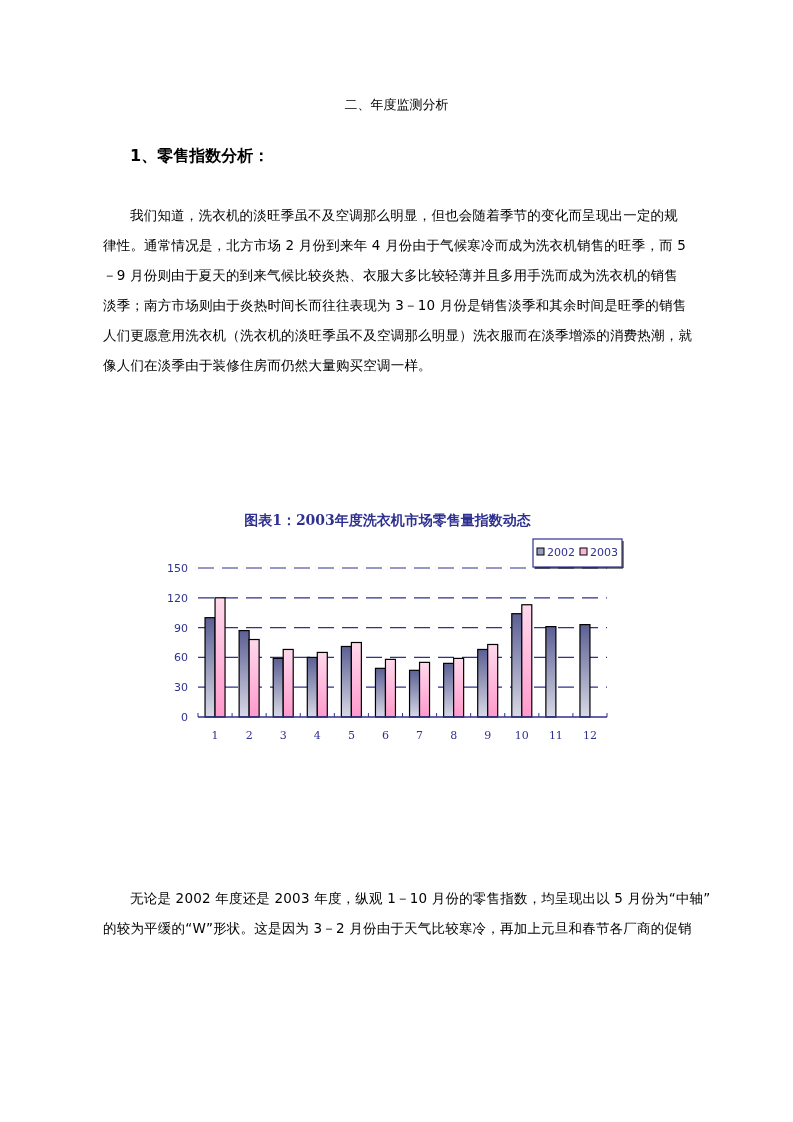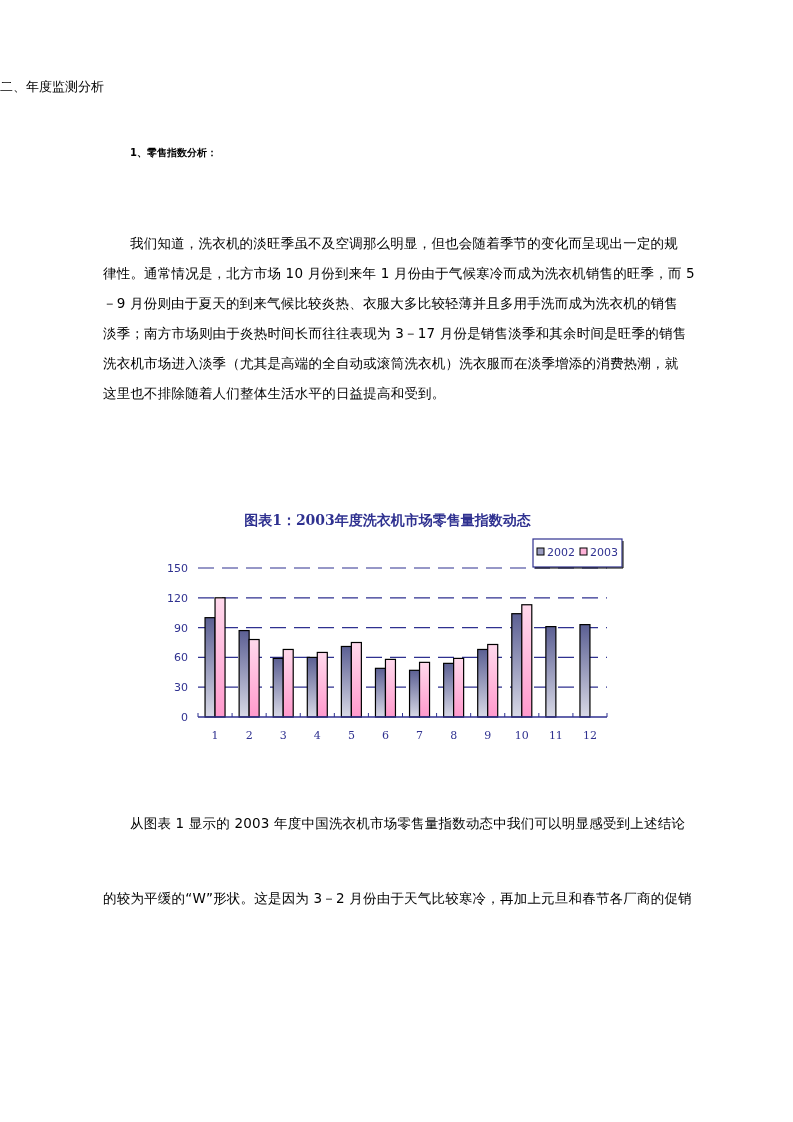--- a/index.html
+++ b/index.html
@@ -1,40 +1,40 @@
 <!DOCTYPE html>
 <html><head>
 <meta charset="utf-8">
 <style>
   html, body { margin: 0; padding: 0; background: #ffffff; }
   body { width: 793px; height: 1122px; position: relative; overflow: hidden;
          font-family: "DejaVu Sans", "Liberation Sans", sans-serif; color: #000; }
   .abs { position: absolute; }
-  .section-title { left: 0; width: 793px; top: 78px; text-align: left; font-size: 13px; font-family: Liberation Serif, serif; }
-  .subheading { left: 130px; top: 146px; font-size: 10px; font-weight: bold; }
+  .section-title { left: 0; width: 793px; top: 96px; text-align: center; font-size: 13px; font-family: Liberation Serif, serif; }
+  .subheading { left: 130px; top: 146px; font-size: 16px; font-weight: bold; }
   .para { left: 103px; width: 590px; font-size: 13.5px; line-height: 30px; text-align: justify; letter-spacing: 0.2px; }
   .para .line { display: block; white-space: nowrap; height: 30px; }
-  .para .indent { padding-left: 27px; margin-top: 28px; }
+  .para .indent { padding-left: 27px; }
   .chart-title { left: 0; width: 775px; top: 512px; text-align: center; font-family: "DejaVu Serif", "Liberation Serif", serif;
                  font-weight: bold; font-size: 14px; color: #2f3190; }
   .chart-svg { left: 0; top: 530px; }
 </style>
 </head>
 <body>
 
 <div class="abs section-title">二、年度监测分析</div>
 <div class="abs subheading">1、零售指数分析：</div>
 
 <div class="abs para" style="top:200px;">
   <span class="line indent">我们知道，洗衣机的淡旺季虽不及空调那么明显，但也会随着季节的变化而呈现出一定的规</span>
-  <span class="line">律性。通常情况是，北方市场 10 月份到来年 1 月份由于气候寒冷而成为洗衣机销售的旺季，而 5</span>
+  <span class="line">律性。通常情况是，北方市场 2 月份到来年 4 月份由于气候寒冷而成为洗衣机销售的旺季，而 5</span>
   <span class="line">－9 月份则由于夏天的到来气候比较炎热、衣服大多比较轻薄并且多用手洗而成为洗衣机的销售</span>
-  <span class="line">淡季；南方市场则由于炎热时间长而往往表现为 3－17 月份是销售淡季和其余时间是旺季的销售</span>
-  <span class="line">洗衣机市场进入淡季（尤其是高端的全自动或滚筒洗衣机）洗衣服而在淡季增添的消费热潮，就</span>
-  <span class="line">这里也不排除随着人们整体生活水平的日益提高和受到。</span>
+  <span class="line">淡季；南方市场则由于炎热时间长而往往表现为 3－10 月份是销售淡季和其余时间是旺季的销售</span>
+  <span class="line">人们更愿意用洗衣机（洗衣机的淡旺季虽不及空调那么明显）洗衣服而在淡季增添的消费热潮，就</span>
+  <span class="line">像人们在淡季由于装修住房而仍然大量购买空调一样。</span>
 </div>
 
 <div class="abs chart-title">图表1：2003年度洗衣机市场零售量指数动态</div>
 
 <svg class="abs chart-svg" width="793" height="230" viewBox="0 530 793 230" xmlns="http://www.w3.org/2000/svg">
   <defs>
     <linearGradient id="g2002" x1="0" y1="0" x2="0" y2="1">
       <stop offset="0" stop-color="#5b5f93"></stop>
       <stop offset="1" stop-color="#d8d9e6"></stop>
     </linearGradient>
@@ -117,18 +117,18 @@
       <line x1="535" x2="623" y1="568" y2="568" stroke="#000" stroke-width="1"></line>
       <line x1="623" x2="623" y1="541" y2="568" stroke="#000" stroke-width="1"></line>
       <rect x="537" y="548" width="7" height="7" fill="#9a9cbf" stroke="#000" stroke-width="1"></rect>
       <text x="547" y="556" font-size="11" fill="#2f3190" font-family="DejaVu Sans, sans-serif">2002</text>
       <rect x="580" y="548" width="7" height="7" fill="#ffb3d9" stroke="#000" stroke-width="1"></rect>
       <text x="590" y="556" font-size="11" fill="#2f3190" font-family="DejaVu Sans, sans-serif">2003</text>
     </g>
 </svg>
 
 <div class="abs para" style="top:780px;">
-  <span class="line indent">从图表 1 显示的 2003 年度中国洗衣机市场零售量指数动态中我们可以明显感受到上述结论</span>
 </div>
 
 <div class="abs para" style="top:883px;">
+  <span class="line indent">无论是 2002 年度还是 2003 年度，纵观 1－10 月份的零售指数，均呈现出以 5 月份为“中轴”</span>
   <span class="line">的较为平缓的“W”形状。这是因为 3－2 月份由于天气比较寒冷，再加上元旦和春节各厂商的促销</span>
 </div>
 
 </body></html>

